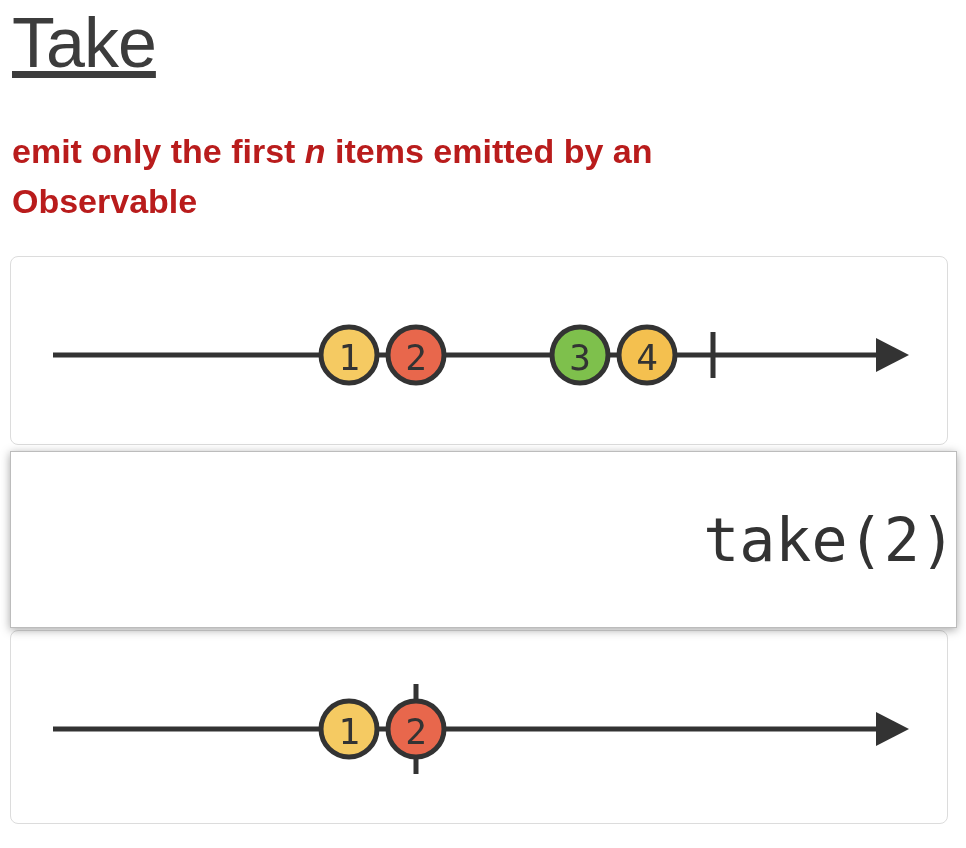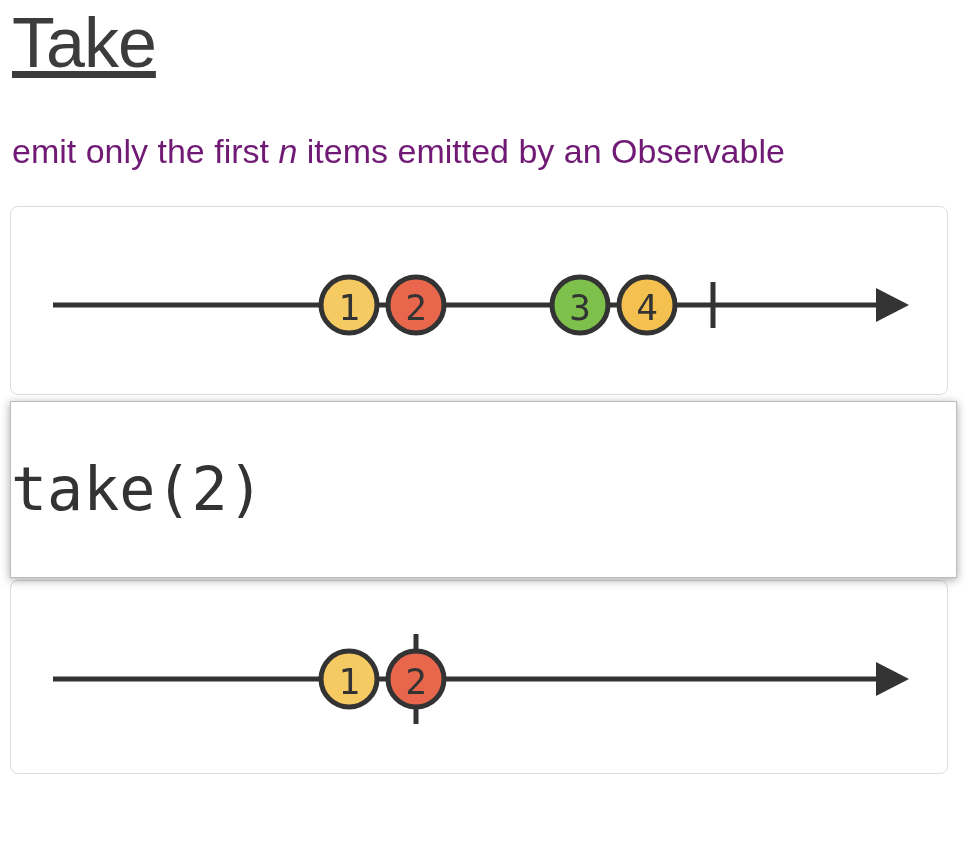--- a/index.html
+++ b/index.html
@@ -20,23 +20,23 @@
     font-size:70px;
     font-weight:400;
     line-height:1.08;
     color:#3c3c3c;
     letter-spacing:-1px;
     text-decoration:underline;
   }
   .subtitle{
     margin:44px 14px 0 12px;
     font-size:34px;
-    font-weight:400;
+    font-weight:700;
     line-height:1.48;
-    color:#701a75;
+    color:#b91c1c;
     max-width:830px;
   }
   .subtitle .em{font-style:italic;}
   .diagram-box{
     margin:30px 0 0 10px;
     width:938px;height:189px;
     background:#fff;
     border:1px solid var(--box_border);
     border-radius:8px;
     overflow:hidden;
@@ -48,21 +48,21 @@
   .operator-box{
     position:relative;
     z-index:2;
     margin:6px 0 0 10px;
     width:947px;height:177px;
     background:#fff;
     border:1px solid var(--operator_border);
     box-shadow:0 2px 9px rgba(0,0,0,0.35);
     display:flex;
     align-items:center;
-    justify-content:flex-start;
+    justify-content:flex-end;
   }
   .operator-label{
     font-family:"DejaVu Sans Mono","Liberation Mono",monospace;
     font-size:60px;
     color:#333;
     letter-spacing:0px;
   }
   svg{display:block;}
   .tl-line{stroke:var(--ink);stroke-width:5;}
   .tl-tick{stroke:var(--ink);stroke-width:5;}

